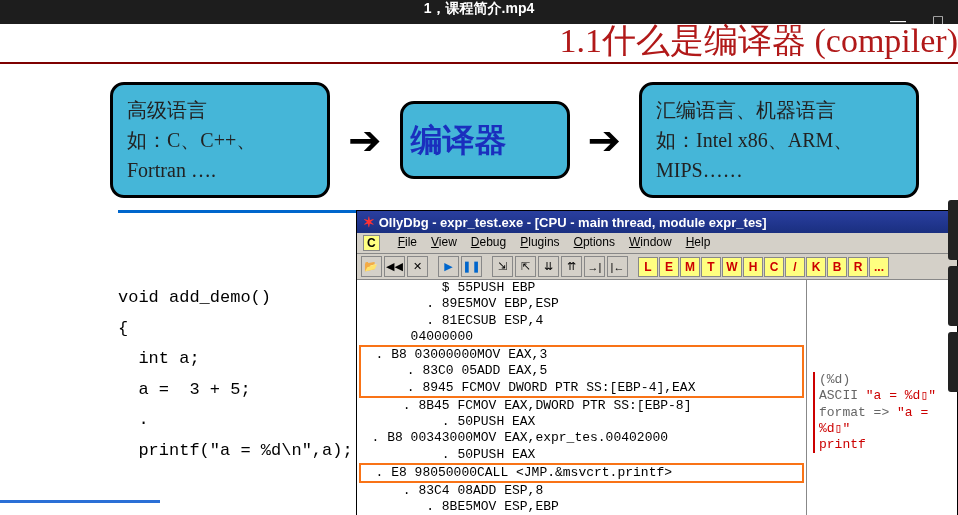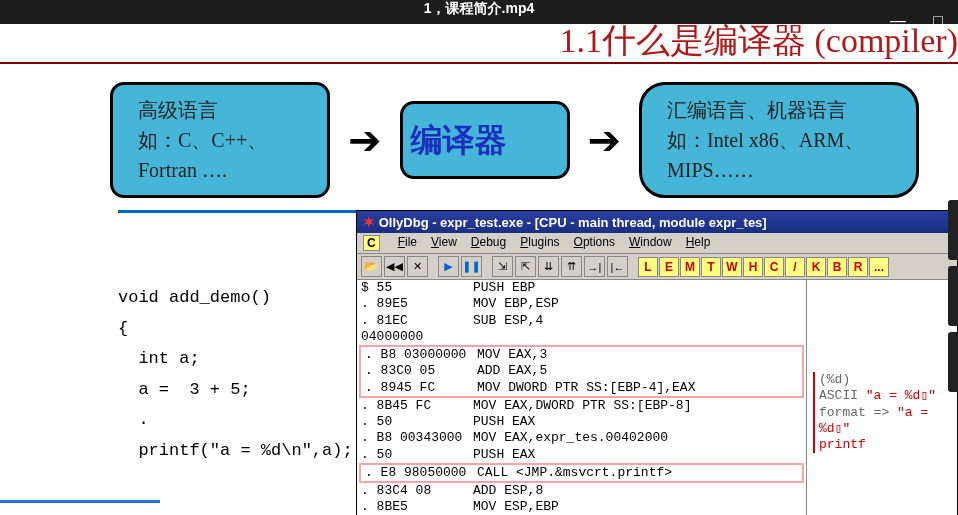--- a/index.html
+++ b/index.html
@@ -47,33 +47,33 @@
   }
   .diagram {
     display: flex; align-items: center;
     gap: 18px;
     padding: 18px 0 12px 110px;
   }
   .box {
     border: 3px solid #000;
     border-radius: 14px;
     background: #45b6d8;
-    padding: 10px 25px;
+    padding: 10px 14px;
     color: #222;
     font-family: "SimSun","NSimSun",serif;
     font-size: 20px;
     line-height: 1.5;
   }
   .box-left { width: 220px; }
   .box-mid {
     width: 170px; 
     color: #1a2fbe; font-size: 32px; font-weight: bold;
     padding: 12px 8px;
   }
-  .box-right { width: 280px; border-radius: 26px; }
+  .box-right { width: 280px; }
   .arrow {
     font-size: 40px; color: #000;
     line-height: 0.5;
   }
   .code-area {
     display: flex;
     padding: 0 0 0 118px;
     align-items: flex-start;
   }
   .c-code {
@@ -147,24 +147,24 @@
     font-size: 13px;
   }
   .asm-col {
     border-right: 1px solid #888;
   }
   .asm-row {
     display: flex;
     padding: 0 4px;
     line-height: 1.25;
   }
-  .asm-row .c1 { width: 112px; }
+  .asm-row .c1 { width: 112px; text-align: right; }
   .asm-row .c2 { flex: 1; }
   .asm-redbox {
-    border: 2px solid #fca5a5;
+    border: 2px solid #f97316;
     margin: 0 2px;
   }
   .info-col {
     padding: 2px 6px;
     width: 150px;
     line-height: 1.25;
   }
   .info-box {
     border-left: 2px solid #cc0000;
     padding-left: 4px;

